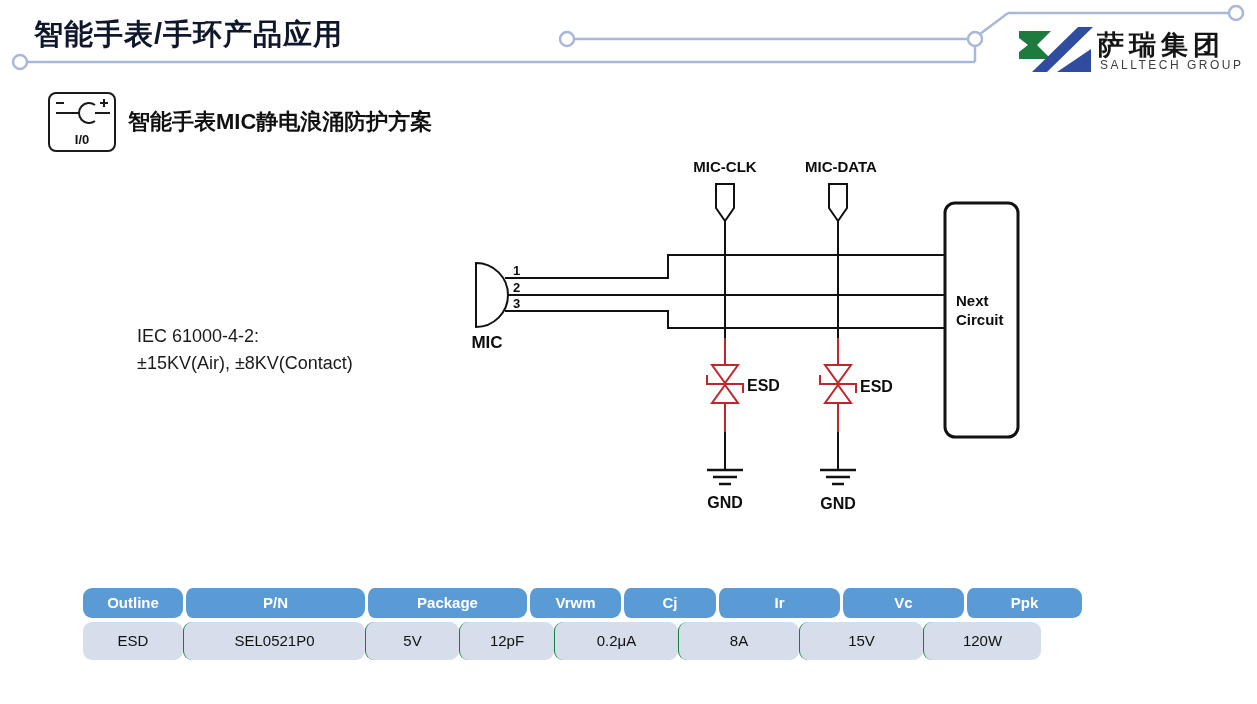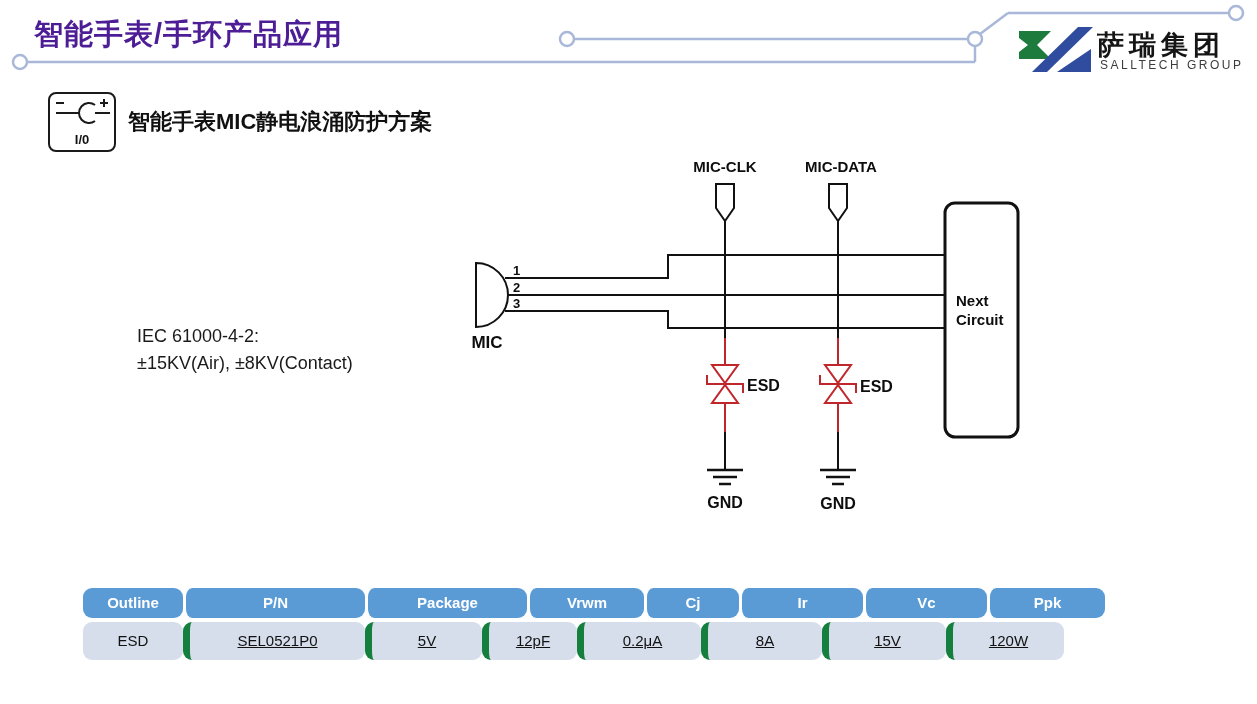--- a/index.html
+++ b/index.html
@@ -10,21 +10,21 @@
     background:#ffffff;
     font-family:"Liberation Sans", sans-serif;
     overflow:hidden;
   }
   .abs { position:absolute; white-space:nowrap; }
   .svg-layer { position:absolute; left:0; top:0; width:1257px; height:704px; pointer-events:none; }
 
   .page-title {
     left:34px; top:15px;
     font-size:29px; font-weight:bold; letter-spacing:1px;
-    color:#4c1d95;
+    color:#0f172a;
     text-align:center;
   }
   .logo-cn { left:1097px; top:27px; font-size:27px; font-weight:bold; letter-spacing:5px; color:#151515; }
   .logo-en { left:1100px; top:58px; font-size:12px; letter-spacing:2.5px; color:#3c3c3c; }
 
   .section-title { left:128px; top:107px; font-size:22px; font-weight:bold; color:#111; }
   .io-label { left:82px; top:132px; transform:translateX(-50%); font-size:13px; font-weight:bold; color:#111; }
 
   .iec { font-size:18px; color:#1a1a1a; }
   .iec-1 { left:137px; top:326px; }
@@ -55,22 +55,22 @@
     font-size:15px;
     border-radius:9px;
   }
   .head .tcell {
     background:#5B9BD5; color:#ffffff; font-weight:bold;
   }
   .data .tcell {
     background:#D6DEEC; color:#111111;
   }
   .head .tcell + .tcell { border-left:3px solid #ffffff; }
-  .data .tcell + .tcell { border-left:7px solid #15803d;text-decoration:underline; }
-  .c0{width:100px;} .c1{width:182px;} .c2{width:162px;} .c3{width:117px;}
+  .data .tcell + .tcell { border-left:1px solid #15803d; }
+  .c0{width:100px;} .c1{width:182px;} .c2{width:162px;} .c3{width:94px;}
   .c4{width:95px;}  .c5{width:124px;} .c6{width:121px;} .c7{width:124px;} .c8{width:118px;}
 </style>
 </head>
 <body>
 
 <svg class="svg-layer" viewBox="0 0 1257 704">
 
   <g stroke="#A9B8D8" stroke-width="2.5" fill="none">
     <line x1="27" y1="62" x2="975" y2="62"></line>
     <line x1="975" y1="62" x2="975" y2="46"></line>

